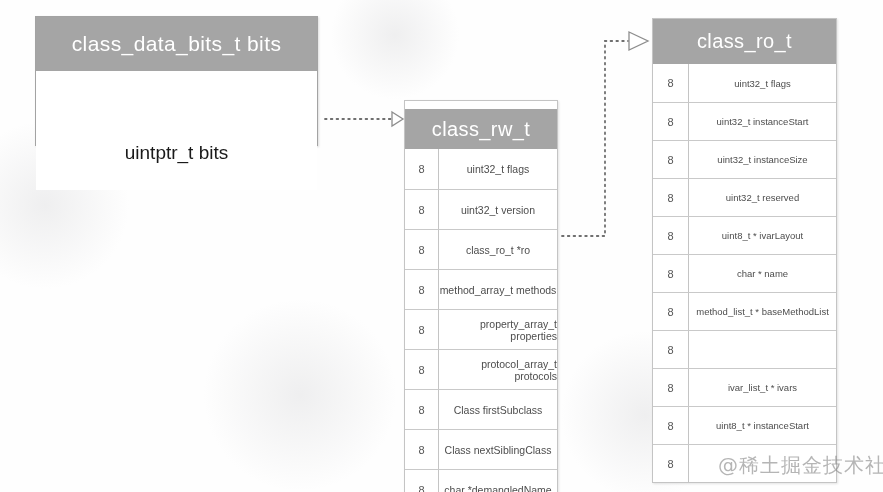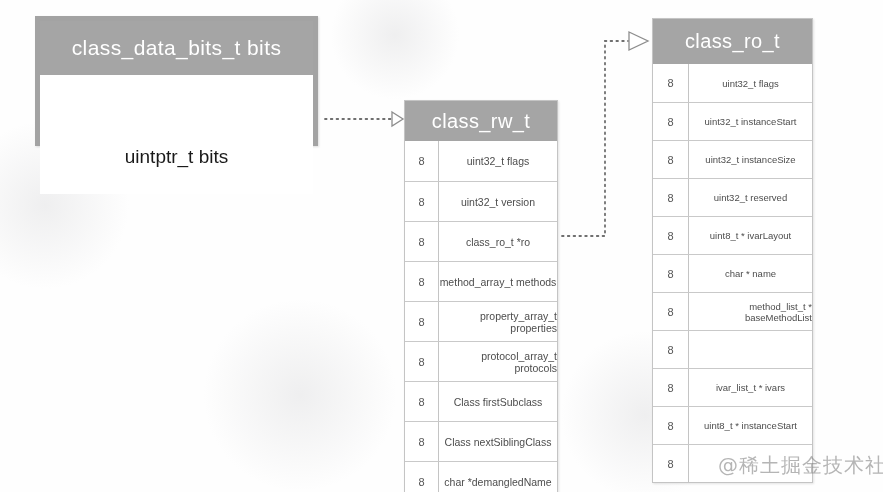--- a/index.html
+++ b/index.html
@@ -47,21 +47,21 @@
     letter-spacing: 0.4px;
     font-weight: 400;
   }
 
   
   #bits-box {
     left: 35px;
     top: 16px;
     width: 283px;
     height: 130px;
-    border: 5px solid #a3a3a3;
+    border: 1px solid #a3a3a3;
   }
   #bits-box .uml-header {
     height: 54px;
     font-size: 21px;
   }
   #bits-body {
     height: 75px;
     display: flex;
     align-items: center;
     justify-content: center;
@@ -105,30 +105,30 @@
     color: #4d4d4d;
     text-align: right;
   }
 
   
   #rw-table {
     left: 404px;
     top: 100px;
     width: 154px;
   }
-  #rw-table .uml-header { height: 40px; }
+  #rw-table .uml-header { height: 40px; margin-top: 8px; }
   #rw-table .srow { height: 40px; }
   #rw-table .scell-size { width: 34px; font-size: 11px; }
   #rw-table .scell-name { font-size: 10.5px; }
 
   
   #ro-table {
     left: 652px;
     top: 18px;
-    width: 161px;
+    width: 185px;
   }
   #ro-table .uml-header { height: 45px; }
   #ro-table .srow { height: 38px; }
   #ro-table .scell-size { width: 36px; font-size: 11px; }
   #ro-table .scell-name { font-size: 9.5px; }
 
   
   .connector-svg {
     position: absolute;
     left: 0;

